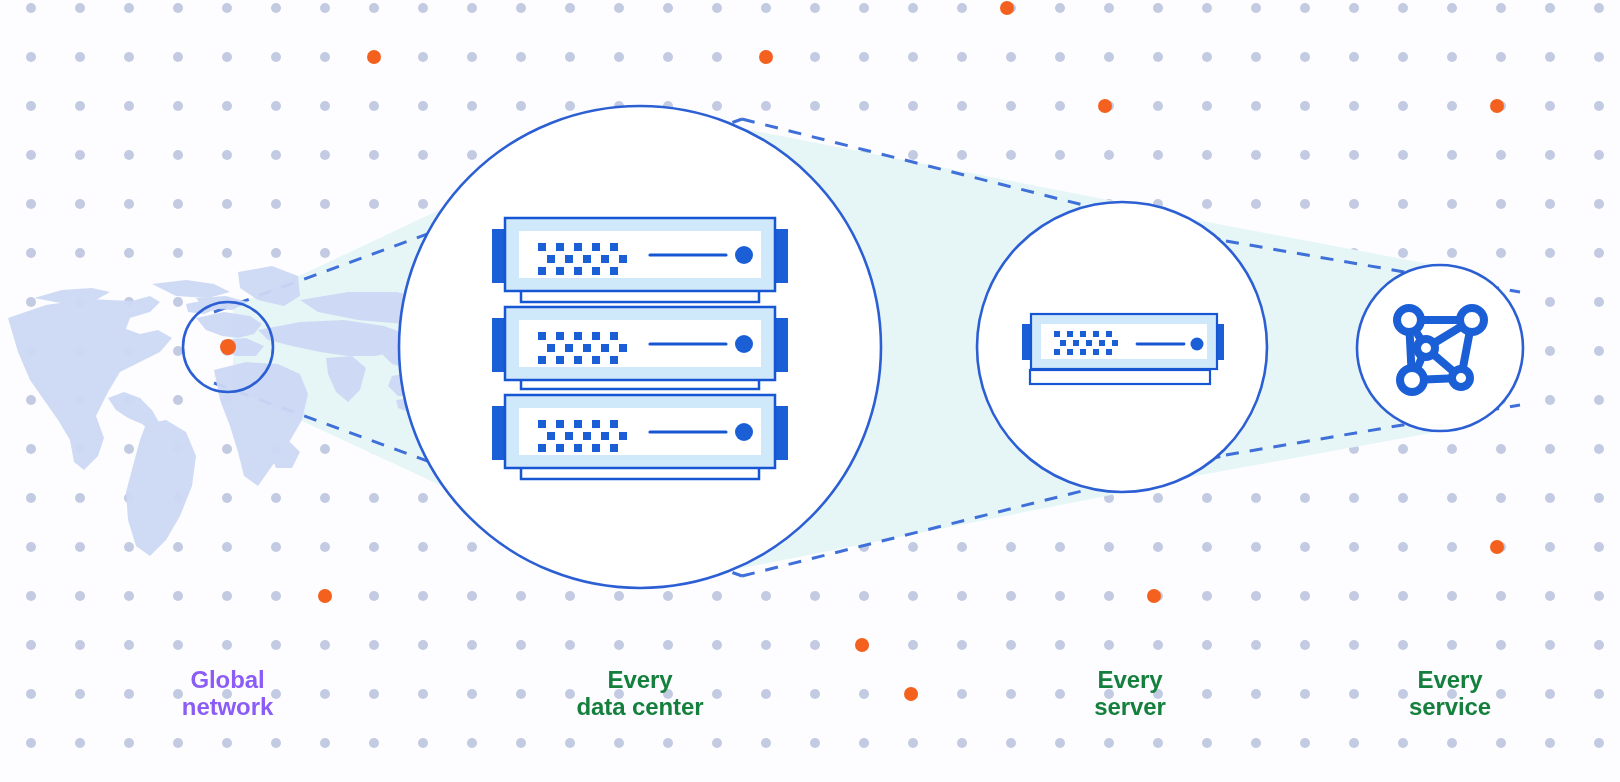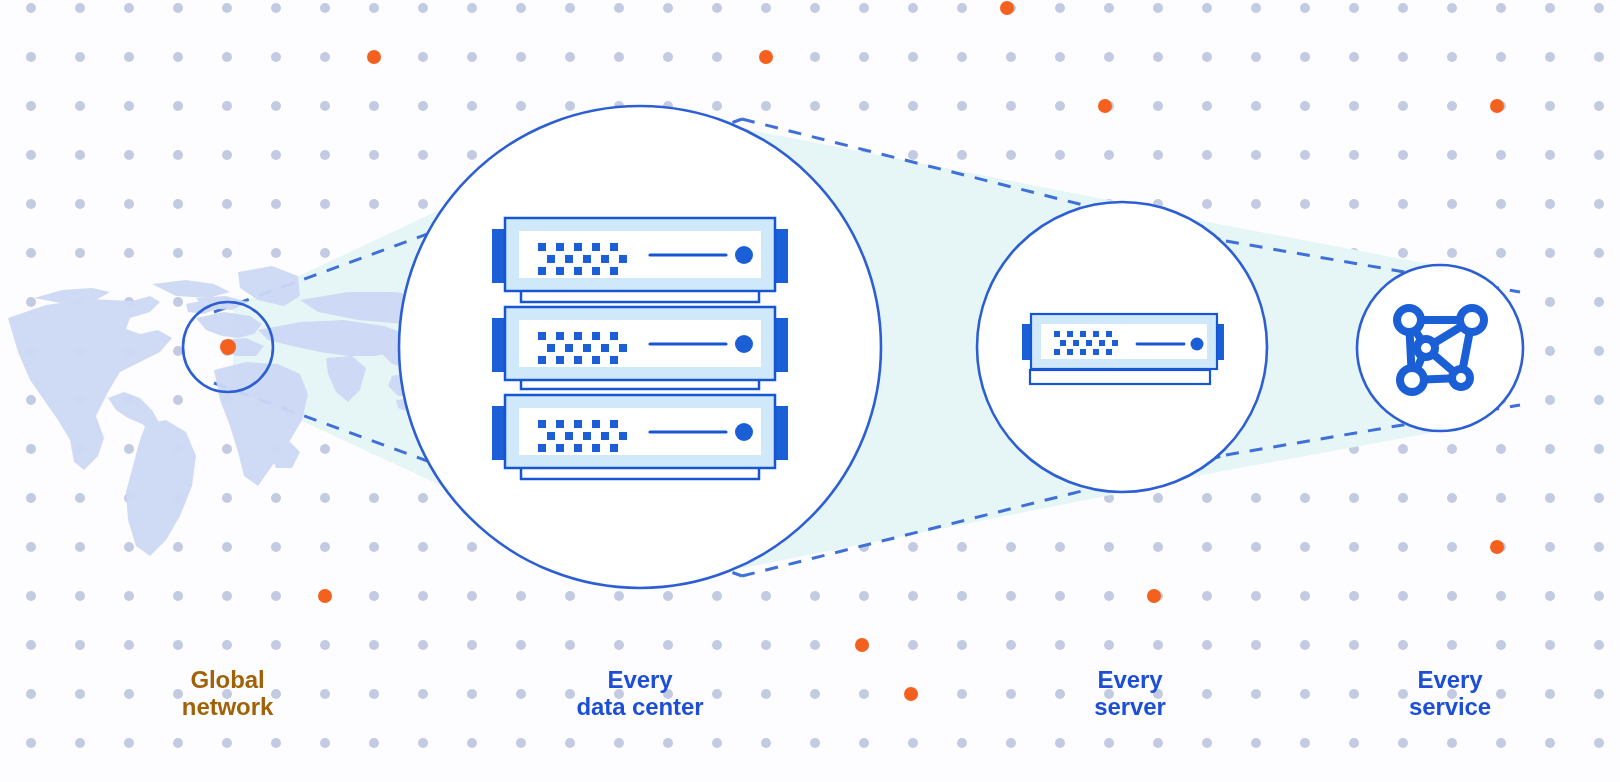--- a/index.html
+++ b/index.html
@@ -30,25 +30,25 @@
     z-index:5;
     pointer-events:none;
   }
   .label{
     position:absolute;
     text-align:center;
     font-size:24px;
     line-height:27px;
     font-weight:700;
     letter-spacing:-0.1px;
-    color:#1d4ed8;
+    color:#15803d;
     white-space:pre-line;
     pointer-events:auto;
   }
-  .label.accent{color:#a16207;}
+  .label.accent{color:#8b5cf6;}
   .l1{left:130px;top:666px;width:195px;}
   .l2{left:520px;top:666px;width:240px;}
   .l3{left:1020px;top:666px;width:220px;}
   .l4{left:1340px;top:666px;width:220px;}
 </style>
 </head>
 <body>
 
 <div id="stage">
 

